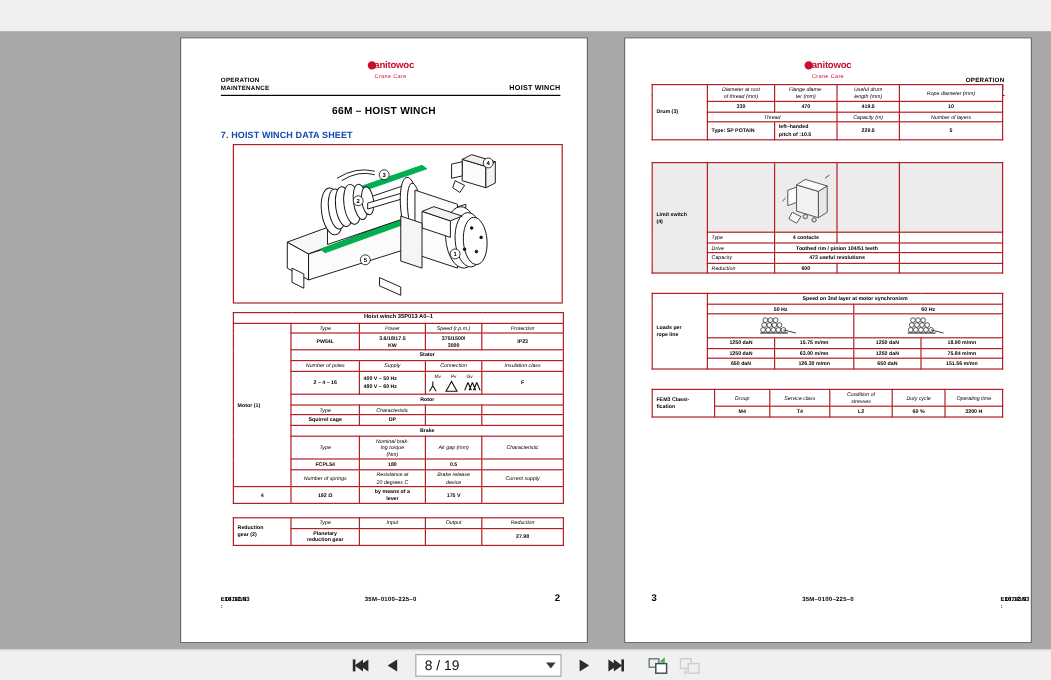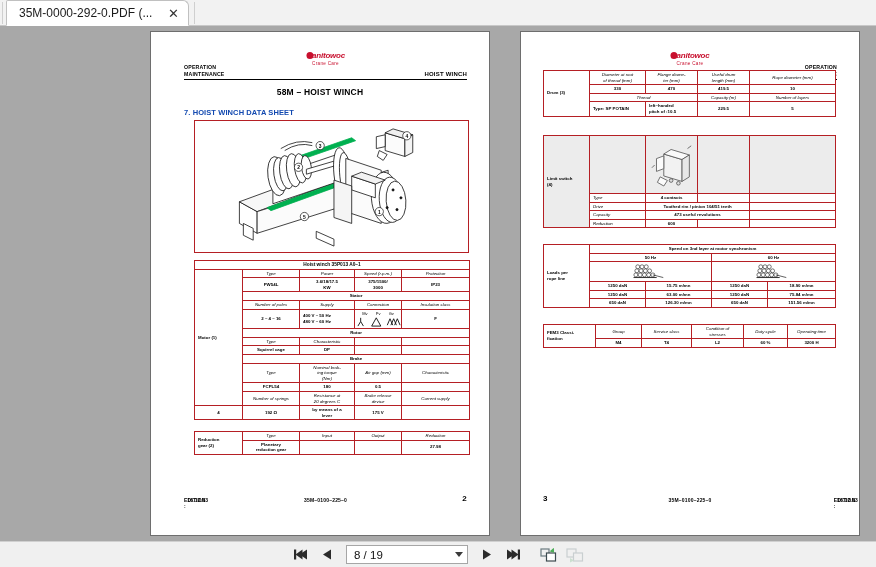--- a/index.html
+++ b/index.html
@@ -75,21 +75,21 @@
   .hdr-title-b { font-size: 6px; font-weight: bold; }
 
   .logo {
     position: absolute; left: 50%; top: -6px; transform: translateX(-50%);
     text-align: center; white-space: nowrap;
   }
   .logo-mark {
     display: inline-block; width: 7px; height: 7px; border-radius: 50%;
     background: #c8102e; vertical-align: -1px; margin-right: -1px;
   }
-  .logo-word { font-size: 8px; font-weight: bold; font-style: italic; color: #c8102e; letter-spacing: -.2px; }
+  .logo-word { font-size: 8px; font-weight: bold; color: #c8102e; letter-spacing: -.2px; }
   .logo-sub { font-size: 4.6px; color: #c8102e; letter-spacing: .3px; margin-top: -1px; }
 
   .doc-title {
     position: absolute; left: 0; right: 0; top: 55px;
     text-align: center; font-size: 8.5px; font-weight: bold; color: #000;
     letter-spacing: .2px;
   }
   .sec-title {
     position: absolute; left: 33px; top: 76px;
     font-size: 7.5px; font-weight: bold; color: #1249b0;
@@ -168,48 +168,40 @@
     font-size: 11.5px; color: #111;
   }
   .caret { width: 0; height: 0; border-left: 4px solid transparent; border-right: 4px solid transparent; border-top: 5px solid #3a3a3a; }
   .tb-gap { width: 10px; }
 </style>
 </head>
 <body>
 
 <div id="app">
 
-  <div class="tabstrip">
-    <div class="tab">
-      <span class="tab-label">35M-0000-292-0.PDF (...</span>
-      <span class="tab-close">✕</span>
-    </div>
-    <div class="tab-sep" style="left:2px;"></div>
-    <div class="tab-sep" style="left:194px;"></div>
-  </div>
 
   <div class="viewer">
 
     <div class="page page-left">
       <div class="pg-inner">
 
         <div class="hdr">
           <div class="hdr-left">
             <div>OPERATION</div>
             <div>MAINTENANCE</div>
           </div>
           <div class="logo">
             <div><span class="logo-mark"></span><span class="logo-word">anitowoc</span></div>
             <div class="logo-sub">Crane Care</div>
           </div>
           <div class="hdr-right hdr-title-b">HOIST WINCH</div>
           <div class="hdr-rule"></div>
         </div>
 
-        <div class="doc-title">58M – HOIST WINCH</div>
+        <div class="doc-title">66M – HOIST WINCH</div>
         <div class="sec-title">7. HOIST WINCH DATA SHEET</div>
 
         <div class="figbox">
           <svg viewBox="0 0 275 133">
             <g stroke="#111" stroke-width="0.8" fill="#fff">
 
               <path d="M44 82 L44 104 L62 114 L62 92 Z"></path>
               <path d="M44 82 L62 92 L152 58 L134 49 Z" fill="#f7f7f7"></path>
               <path d="M62 92 L62 114 L195 72 L195 50 Z" fill="#fbfbfb"></path>
               <path d="M48 104 L48 116 L58 121 L58 109 Z"></path>

